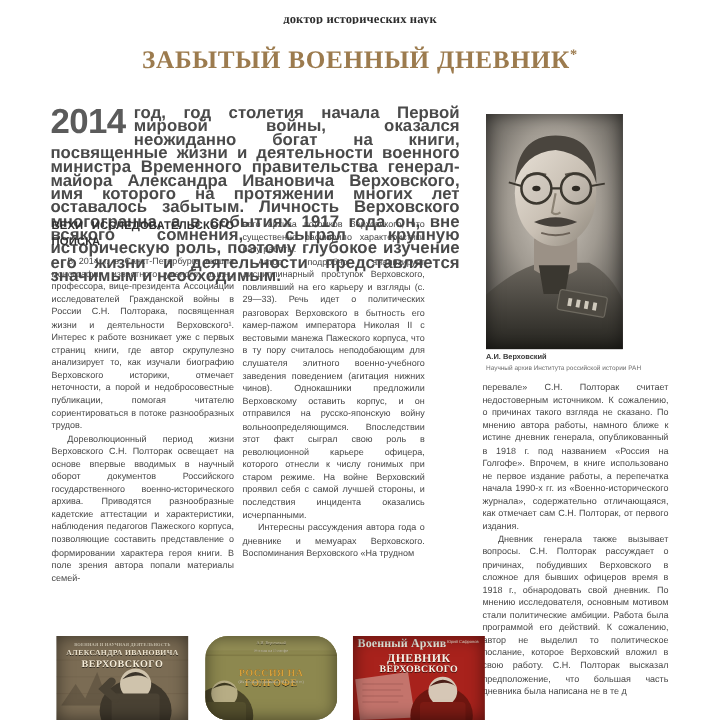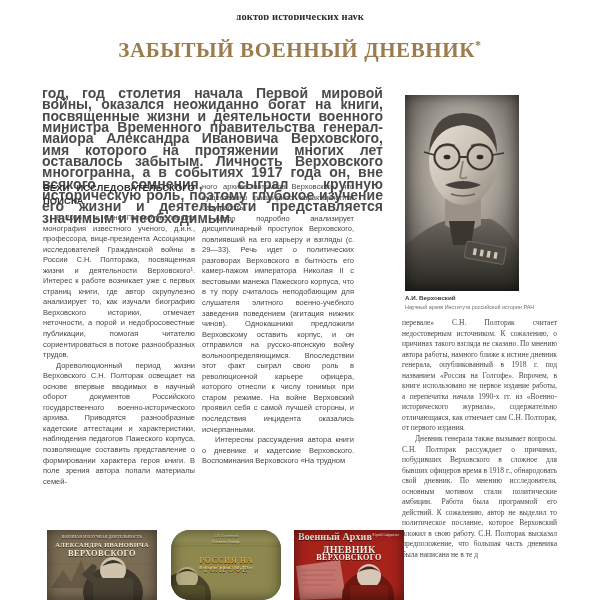--- a/index.html
+++ b/index.html
@@ -93,21 +93,21 @@
     color: #474747;
     text-align: justify;
   }
   .col p {
     margin: 0;
     text-indent: 13px;
   }
   .col p.noindent { text-indent: 0; }
   .col1 { left: 43px;  top: 182px; }
   .col2 { left: 202px; top: 182px; }
-  .col3 { left: 402px; top: 318px; width: 155px; font-family: Liberation Serif, serif; }
+  .col3 { left: 402px; top: 318px; width: 155px; }
   .section-head {
     font-family: "Liberation Sans", sans-serif;
     font-weight: bold;
     font-size: 9.4px;
     color: #2f2f2f;
     line-height: 12.5px;
     letter-spacing: 0.1px;
     margin: 0 0 6px 0;
     text-indent: 0;
   }
@@ -202,33 +202,34 @@
 <body>
 
 <div class="page">
 
   <div class="header">
     <div class="author-degree">доктор исторических наук</div>
     <h1 class="main-title"><span>ЗАБЫТЫЙ ВОЕННЫЙ ДНЕВНИК</span><span class="asterisk">*</span></h1>
   </div>
 
   <div class="intro-wrap">
+    <span class="dropcap">2014</span>
     <p class="intro-text">год, год столетия начала Первой мировой войны, оказался неожиданно богат на книги, посвященные жизни и деятельности военного министра Временного правительства генерал-майора Александра Ивановича Верховского, имя которого на протяжении многих лет оставалось забытым. Личность Верховского многогранна, а в событиях 1917 года он, вне всякого сомнения, сыграл крупную историческую роль, поэтому глубокое изучение его жизни и деятельности представляется значимым и необходимым.</p>
   </div>
 
   <div class="col col1">
     <div class="section-head">ВЕХИ ИССЛЕДОВАТЕЛЬСКОГО ПОИСКА</div>
     <p>В 2014 г. в Санкт-Петербурге вышла монография известного ученого, д.и.н., профессора, вице-президента Ассоциации исследователей Гражданской войны в России С.Н. Полторака, посвященная жизни и деятельности Верховского¹. Интерес к работе возникает уже с первых страниц книги, где автор скрупулезно анализирует то, как изучали биографию Верховского историки, отмечает неточности, а порой и недобросовестные публикации, помогая читателю сориентироваться в потоке разнообразных трудов.</p>
     <p>Дореволюционный период жизни Верховского С.Н. Полторак освещает на основе впервые вводимых в научный оборот документов Российского государственного военно-исторического архива. Приводятся разнообразные кадетские аттестации и характеристики, наблюдения педагогов Пажеского корпуса, позволяющие составить представление о формировании характера героя книги. В поле зрения автора попали материалы семей-</p>
   </div>
 
   <div class="col col2">
     <p class="noindent">ного архива потомков Верховского, что существенно расширило характеристики базу работы.</p>
     <p>Автор подробно анализирует дисциплинарный проступок Верховского, повлиявший на его карьеру и взгляды (с. 29—33). Речь идет о политических разговорах Верховского в бытность его камер-пажом императора Николая II с вестовыми манежа Пажеского корпуса, что в ту пору считалось неподобающим для слушателя элитного военно-учебного заведения поведением (агитация нижних чинов). Однокашники предложили Верховскому оставить корпус, и он отправился на русско-японскую войну вольноопределяющимся. Впоследствии этот факт сыграл свою роль в революционной карьере офицера, которого отнесли к числу гонимых при старом режиме. На войне Верховский проявил себя с самой лучшей стороны, и последствия инцидента оказались исчерпанными.</p>
-    <p>Интересны рассуждения автора книги о дневнике и кадетские Верховского. Воспоминания Верховского «На трудном</p>
+    <p>Интересны рассуждения автора года о дневнике и мемуарах Верховского. Воспоминания Верховского «На трудном</p>
   </div>
 
   <div class="portrait">
     <svg width="114" height="196" viewBox="0 0 114 196">
       <defs>
         <radialGradient id="bgG" cx="50%" cy="38%" r="75%">
           <stop offset="0%" stop-color="#d2ccc3"></stop>
           <stop offset="45%" stop-color="#a09a91"></stop>
           <stop offset="100%" stop-color="#3b3935"></stop>
         </radialGradient>

